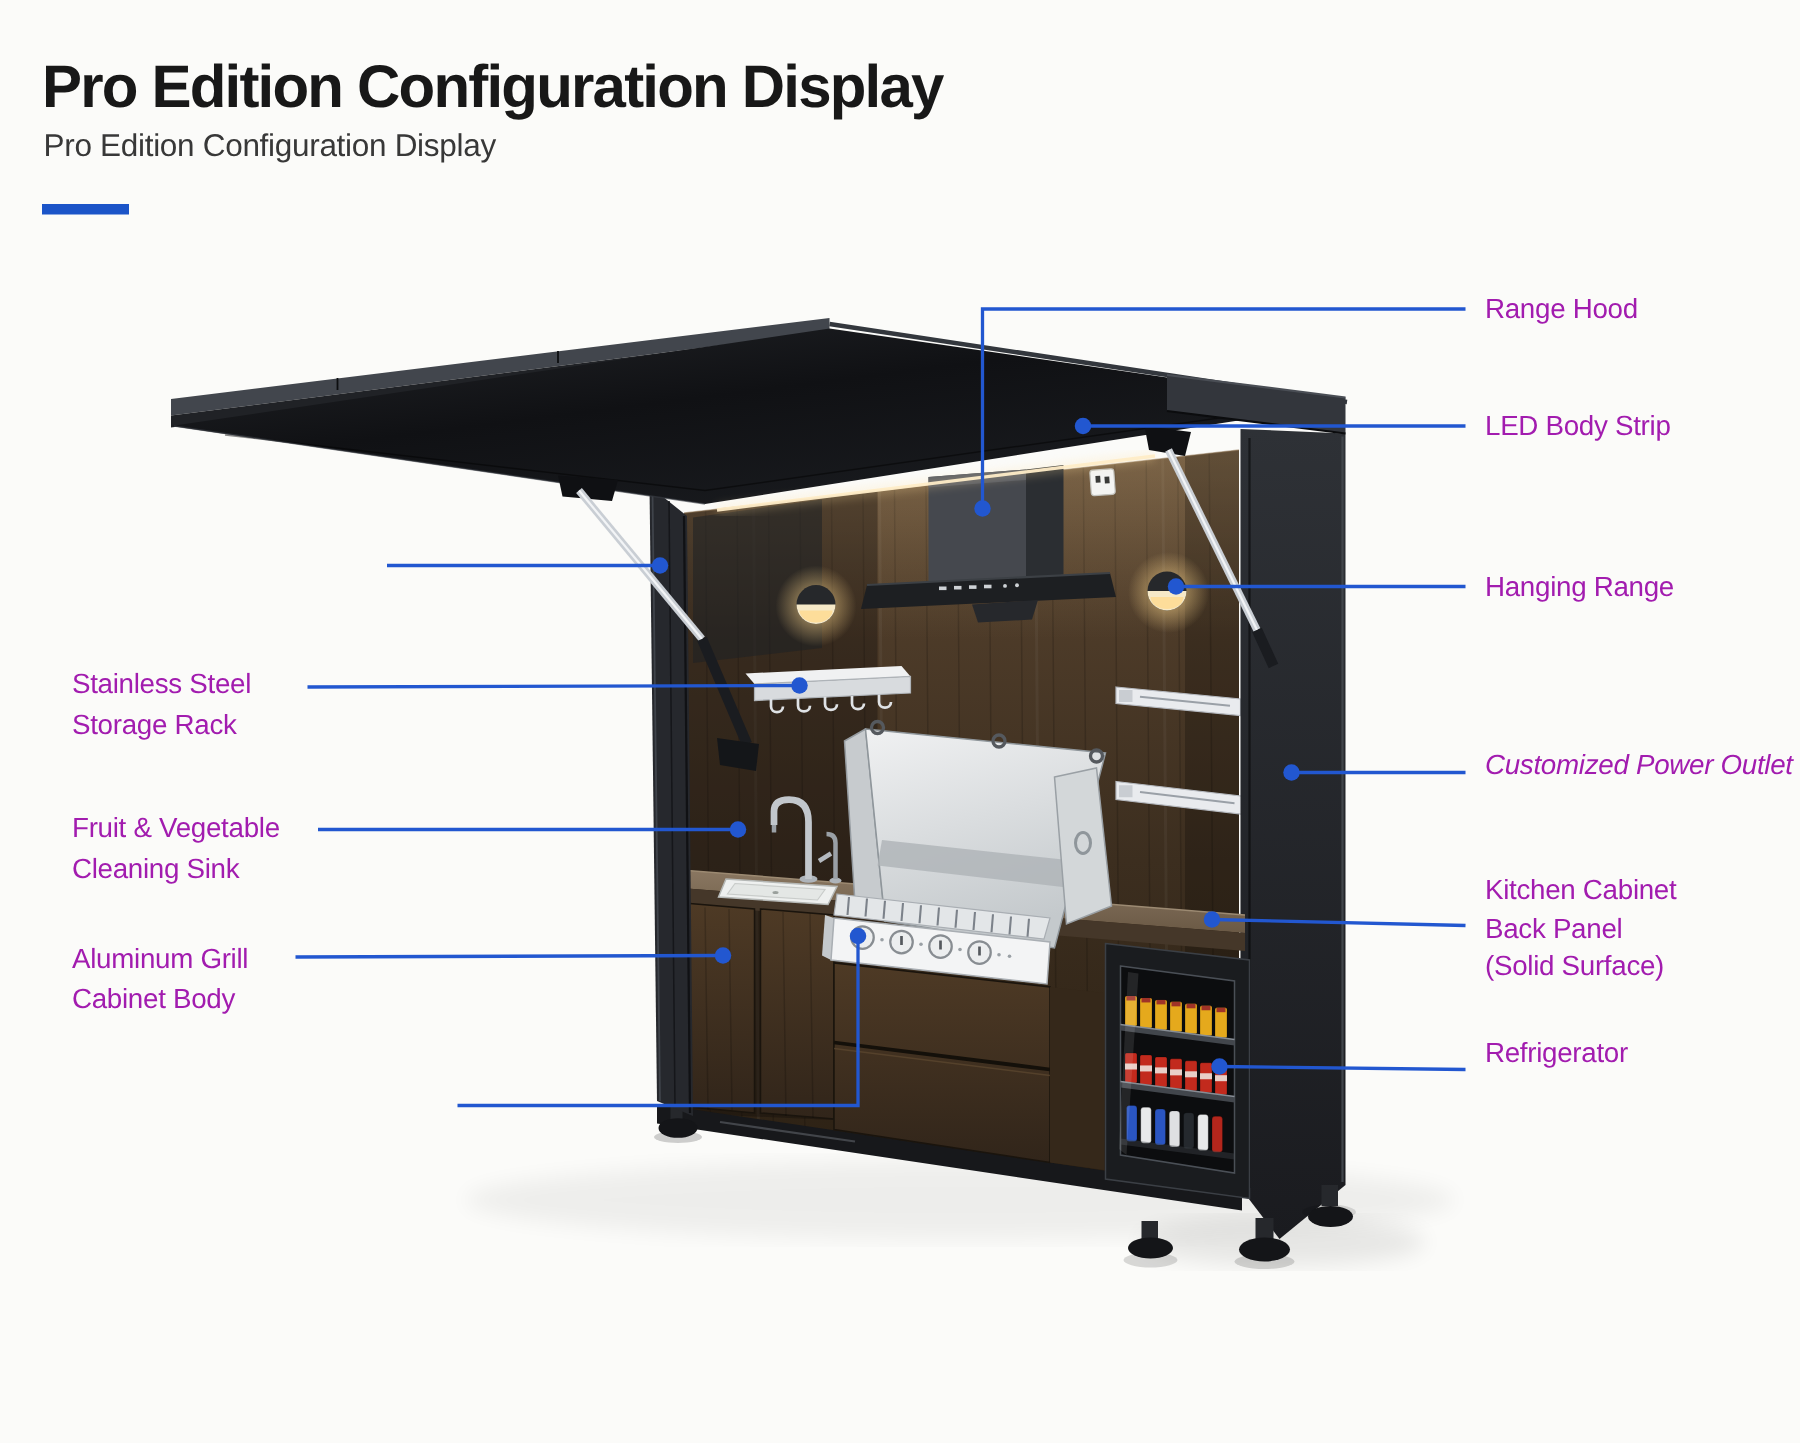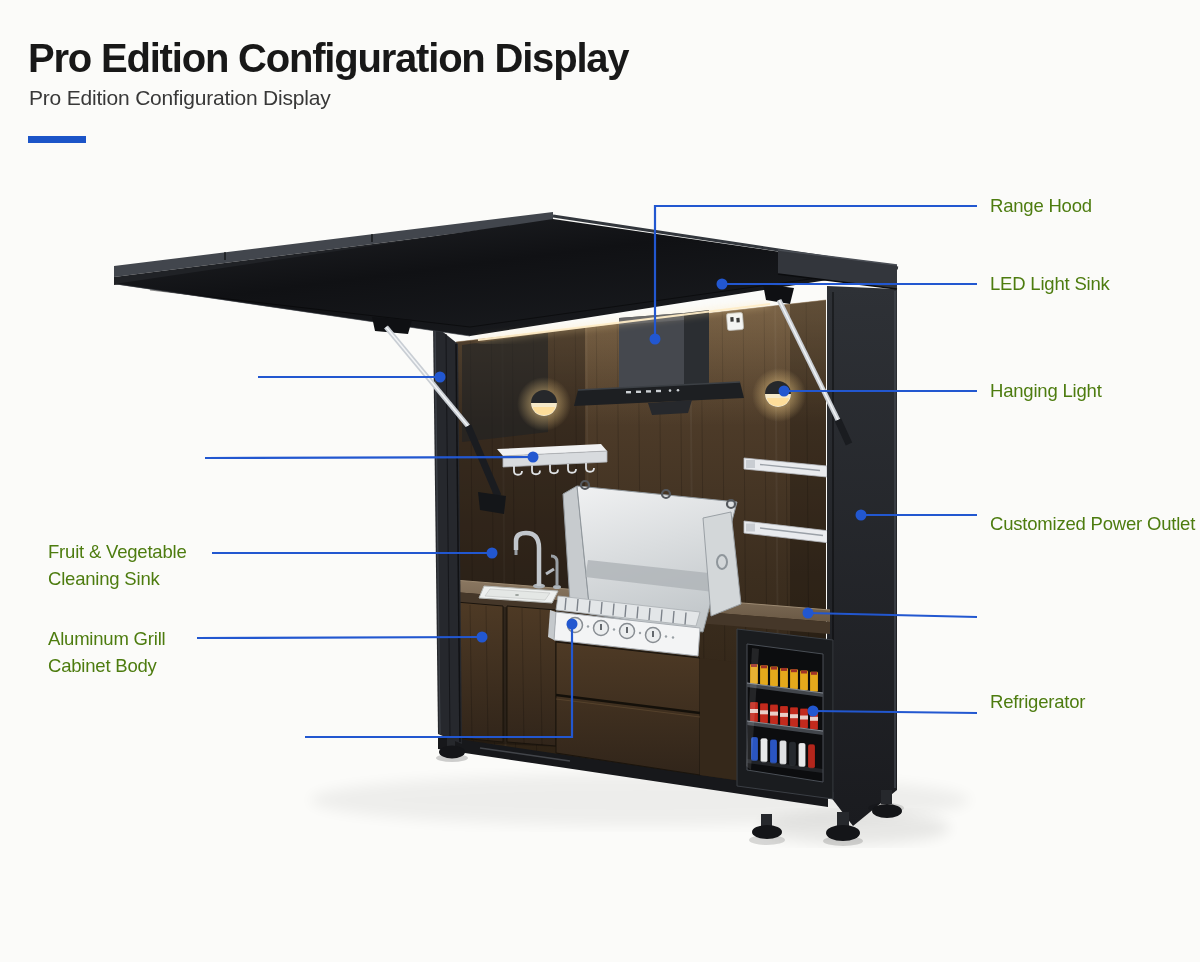--- a/index.html
+++ b/index.html
@@ -5,21 +5,21 @@
   html,body{margin:0;padding:0;background:#fbfbf9;}
   .page{position:relative;width:1200px;height:962px;overflow:hidden;
         font-family:"Liberation Sans",sans-serif;background:#fbfbf9;}
   .title{position:absolute;left:28px;top:36px;font-weight:700;font-size:40px;
          letter-spacing:-1.2px;color:#181818;white-space:pre;}
   .subtitle{position:absolute;left:29px;top:86px;font-weight:400;font-size:21px;
             letter-spacing:-0.2px;color:#383838;white-space:pre;}
   .accent-bar{position:absolute;left:28px;top:136px;width:58px;height:7px;
               background:var(--accent-bar,#1b54c8);}
   .scene{position:absolute;left:0;top:0;width:1200px;height:962px;}
-  .callout-label{position:absolute;font-size:18.5px;line-height:27px;color:#4d7c0f;
+  .callout-label{position:absolute;font-size:18.5px;line-height:27px;color:#a21caf;
                  letter-spacing:-0.2px;white-space:pre-line;}
   .callout-label.tight{line-height:25.5px;}
   svg{position:absolute;left:0;top:0;}
   .leader{stroke:var(--accent,#2257d0);stroke-width:2.2;fill:none;}
   .leader-dot{fill:var(--accent,#2257d0);}
 </style>
 </head>
 <body style="background: rgb(251, 251, 249);">
 
 <div class="page">
@@ -405,24 +405,29 @@
         <circle class="leader-dot" cx="861" cy="515" r="5.5"></circle>
 
         <line class="leader" x1="977" y1="617" x2="808" y2="613"></line>
         <circle class="leader-dot" cx="808" cy="613" r="5.5"></circle>
 
         <line class="leader" x1="977" y1="713" x2="813" y2="711"></line>
         <circle class="leader-dot" cx="813" cy="711" r="5.5"></circle>
       </g>
     </svg>
 
+    <div class="callout-label" style="left:48px;top:442px;">Stainless Steel
+Storage Rack</div>
     <div class="callout-label" style="left:48px;top:538px;">Fruit &amp; Vegetable
 Cleaning Sink</div>
     <div class="callout-label" style="left:48px;top:625px;">Aluminum Grill
 Cabinet Body</div>
 
     <div class="callout-label" style="left:990px;top:192px;">Range Hood</div>
-    <div class="callout-label" style="left:990px;top:270px;">LED Light Sink</div>
-    <div class="callout-label" style="left:990px;top:377px;">Hanging Light</div>
-    <div class="callout-label" style="left:990px;top:510px;">Customized Power Outlet</div>
+    <div class="callout-label" style="left:990px;top:270px;">LED Body Strip</div>
+    <div class="callout-label" style="left:990px;top:377px;">Hanging Range</div>
+    <div class="callout-label" style="left:990px;top:496px;font-style:italic;">Customized Power Outlet</div>
+    <div class="callout-label tight" style="left:990px;top:580px;">Kitchen Cabinet
+Back Panel
+(Solid Surface)</div>
     <div class="callout-label" style="left:990px;top:688px;">Refrigerator</div>
   </div>
 </div>
 
 </body></html>

